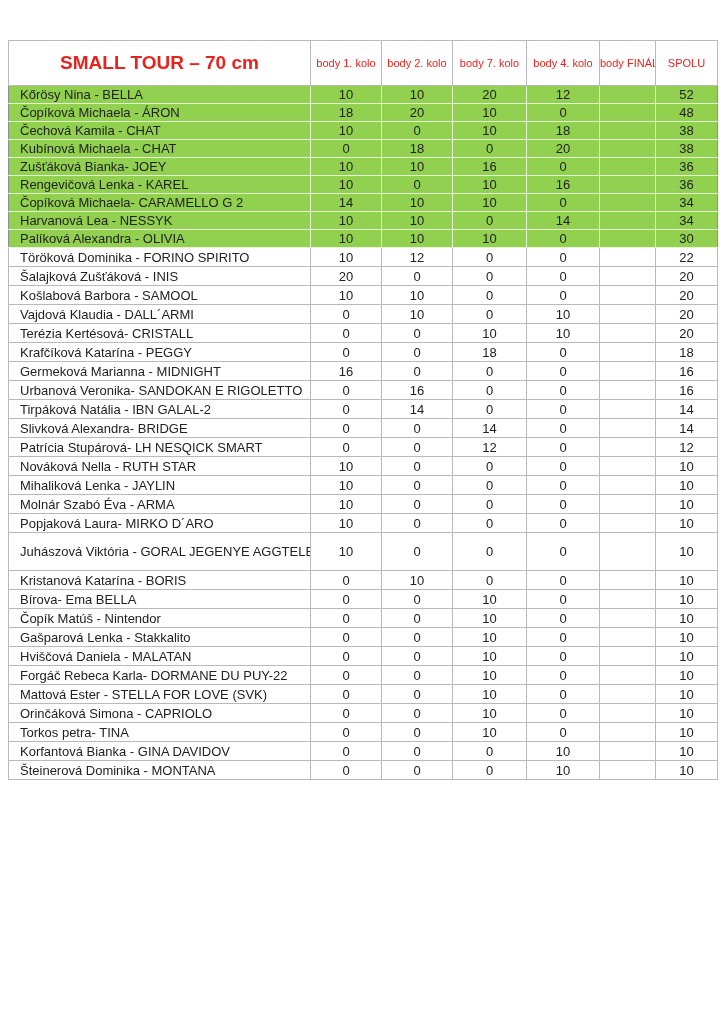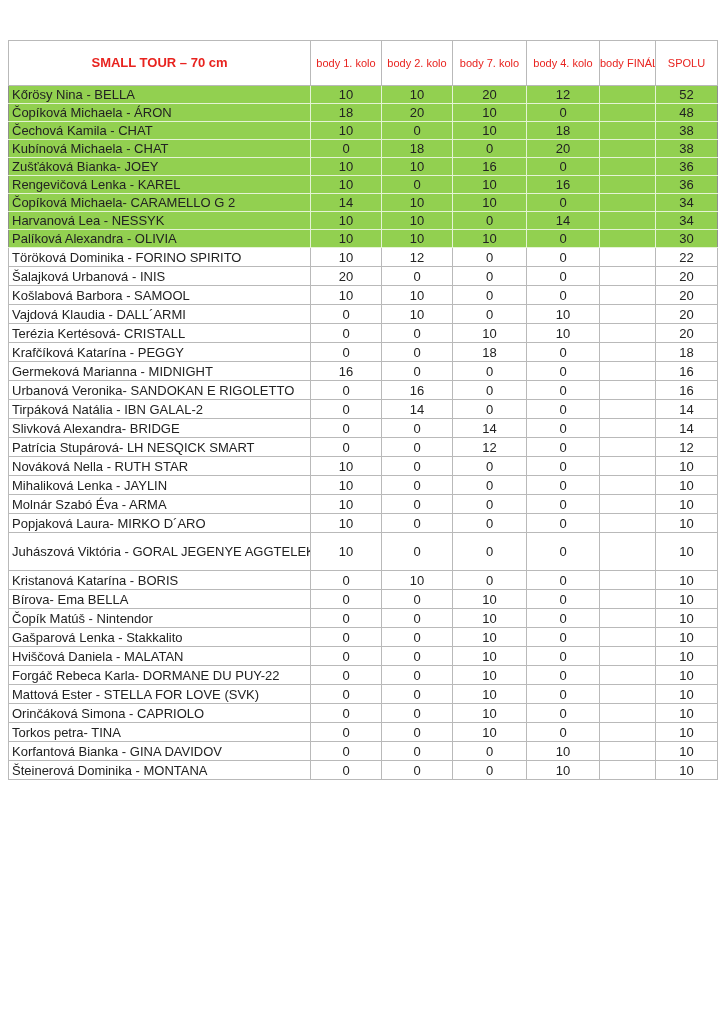--- a/index.html
+++ b/index.html
@@ -46,29 +46,29 @@
     color: #e8231f;
     font-weight: normal;
     text-align: center;
     vertical-align: middle;
     line-height: 1.3;
     white-space: pre-line;
     font-size: 11px;
   }
   thead th.title-cell {
     font-weight: bold;
-    font-size: 13px;
+    font-size: 19px;
     white-space: nowrap;
   }
   tbody tr { height: 19px; }
   tbody tr.green { height: 18px; }
   tbody tr.tall { height: 38px; }
   tbody td.name {
     text-align: left;
-    padding-left: 3px;
+    padding-left: 11px;
     vertical-align: middle;
   }
   tbody td.num {
     text-align: center;
     vertical-align: middle;
   }
   tbody tr.green td { background: #92d050; border-color: #e4f3d4; }
   tbody tr.green td:first-child { border-left-color: #8f8f8f; }
   tbody tr.green td:last-child  { border-right-color: #8f8f8f; }
 </style>
@@ -187,21 +187,21 @@
         <tr>
       <td class="name">Töröková Dominika - FORINO SPIRITO</td>
       <td class="num">10</td>
       <td class="num">12</td>
       <td class="num">0</td>
       <td class="num">0</td>
       <td class="num"></td>
       <td class="num">22</td>
     </tr>
         <tr>
-      <td class="name">Šalajková Urbanová - INIS</td>
+      <td class="name">Šalajková Zušťáková - INIS</td>
       <td class="num">20</td>
       <td class="num">0</td>
       <td class="num">0</td>
       <td class="num">0</td>
       <td class="num"></td>
       <td class="num">20</td>
     </tr>
         <tr>
       <td class="name">Košlabová Barbora - SAMOOL</td>
       <td class="num">10</td>

